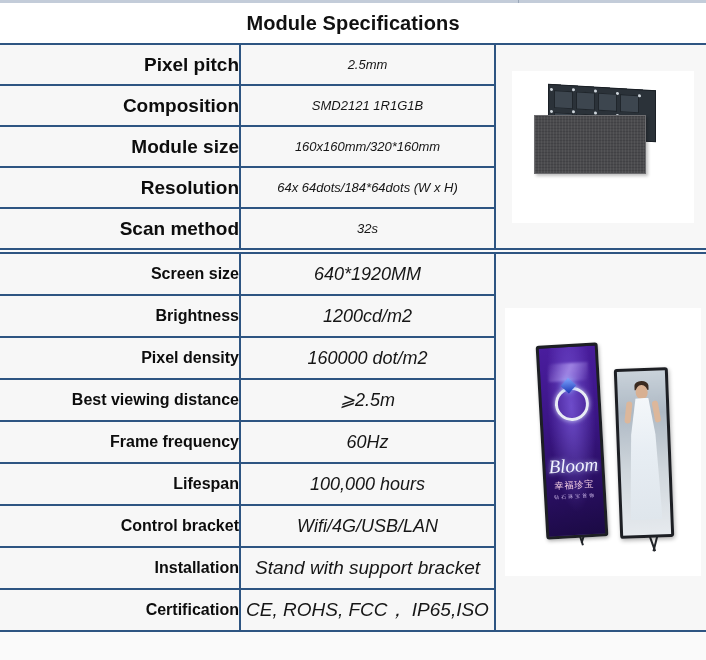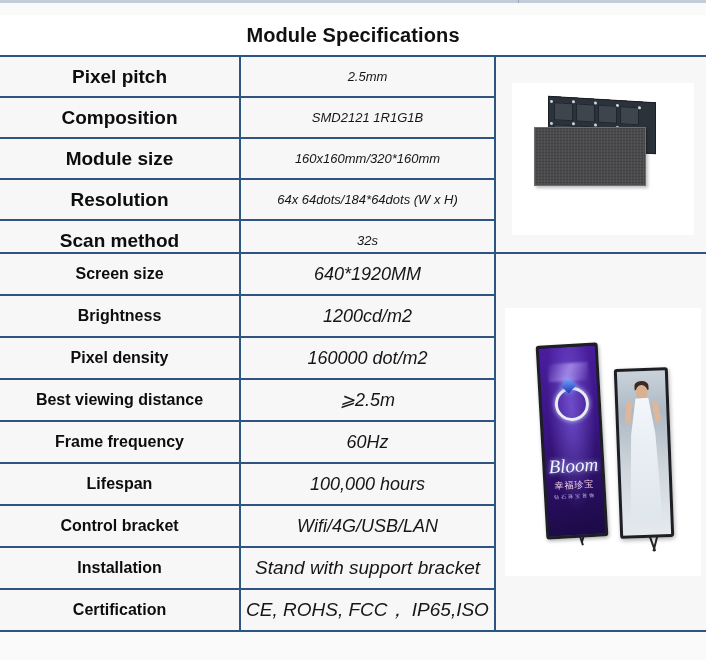--- a/index.html
+++ b/index.html
@@ -41,21 +41,21 @@
     background:#f7f7f7;
   }
   .tbl td{
     border-top:2px solid #2e5582;
     border-bottom:2px solid #2e5582;
     background:#f7f7f7;
     padding:0;
   }
   .c-label{
     width:239px;
-    text-align:center;
+    text-align:right;
     font-weight:bold;
     color:#0d0d0d;
     border-right:2px solid #2e5582;
   }
   .c-value{
     width:253px;
     text-align:center;
     color:#161616;
     border-right:2px solid #2e5582;
     font-style:italic;
@@ -64,21 +64,21 @@
     width:214px;
     border-right:none;
     background:#f4f5f7;
     vertical-align:middle;
     text-align:center;
   }
   
   .tbl td:first-child{border-left:none;}
 
   
-  #module-block{top:15px;}
+  #module-block{top:3px;}
   #module-block .c-label{font-size:19px;height:39px;}
   #module-block .c-value{font-size:13px;height:39px;}
 
   
   #screen-block{top:252px;}
   #screen-block .c-label{font-size:16px;height:40px;}
   #screen-block .c-value{font-size:18px;height:40px;}
   #screen-block .v-small{font-size:19px;}
   #screen-block .v-cert{font-size:19px;}
 

